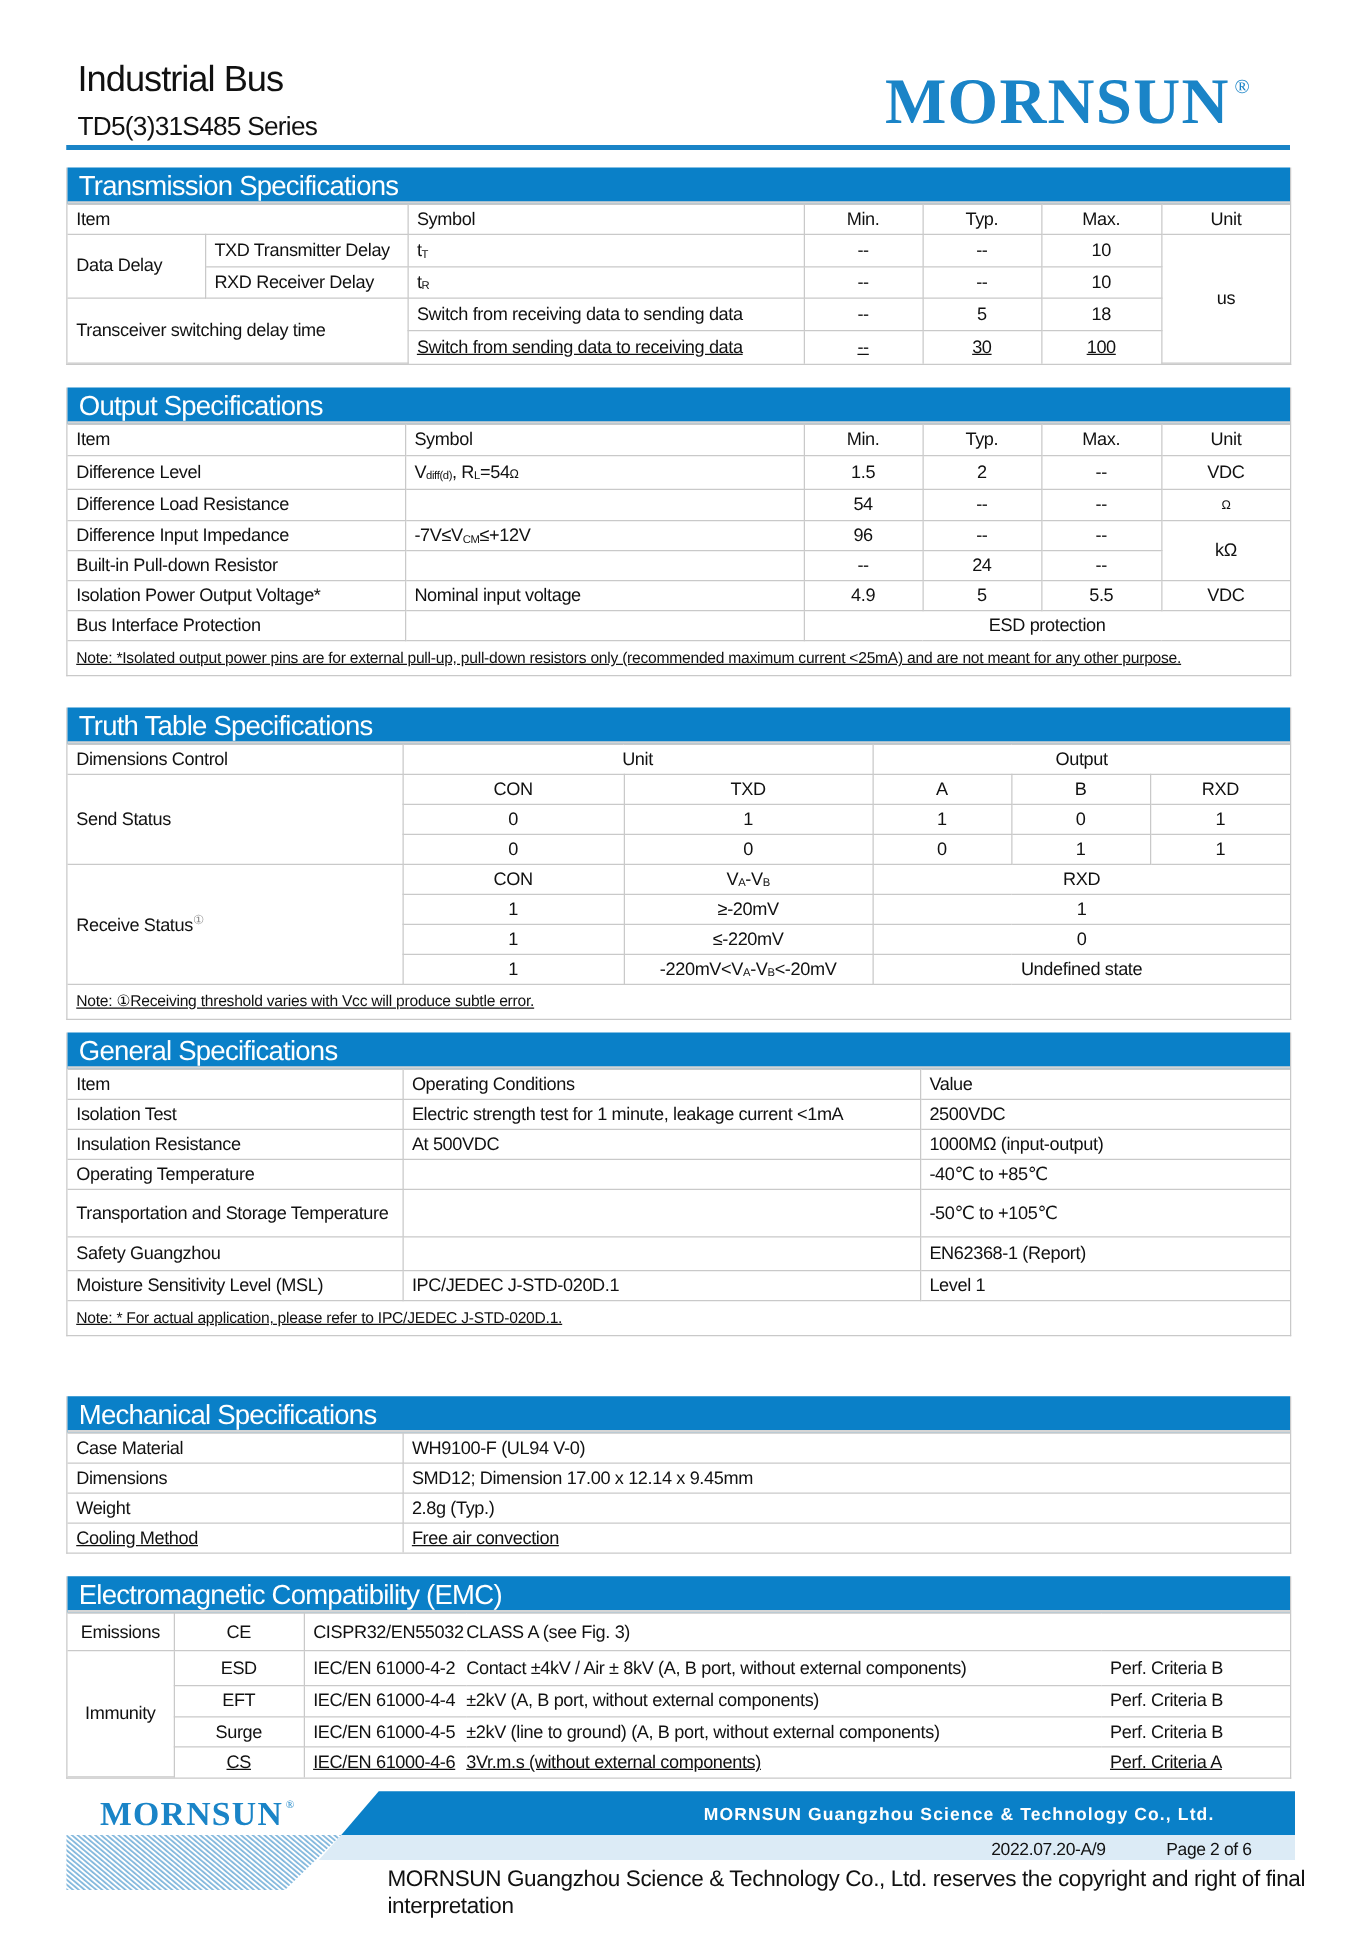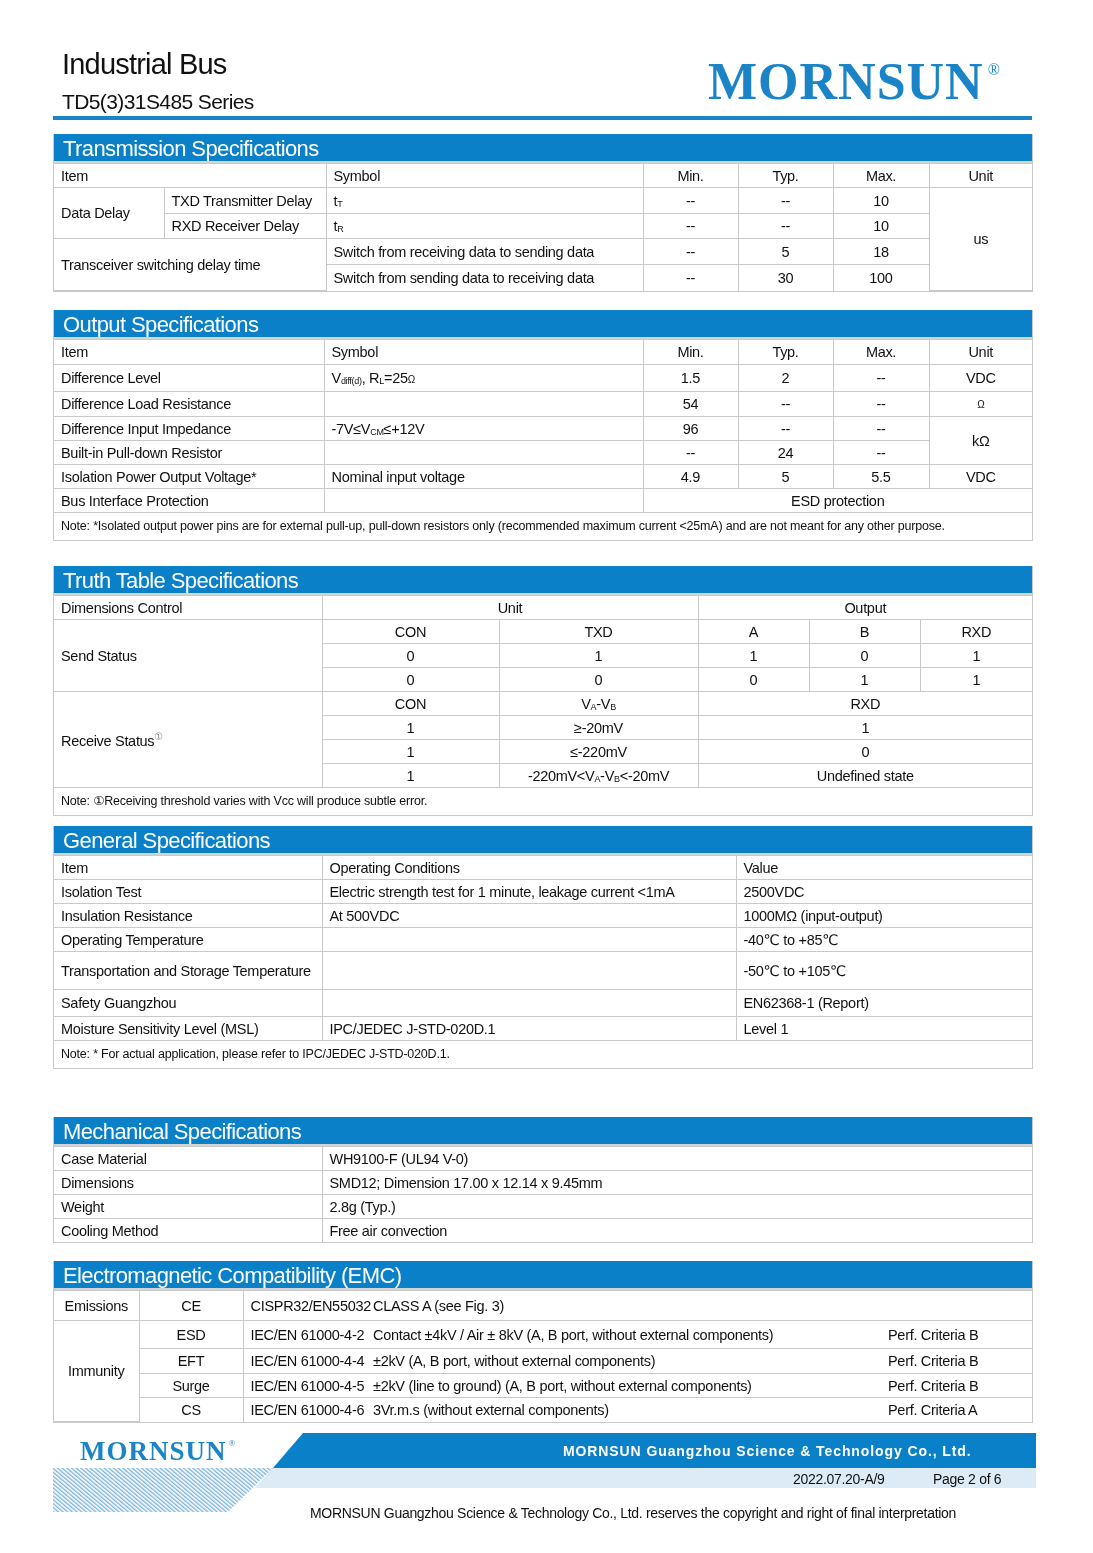--- a/index.html
+++ b/index.html
@@ -10,34 +10,34 @@
   .logo { position: absolute; left: 708px; top: 52px; font-family: "Liberation Serif", "DejaVu Serif", serif; font-weight: bold; font-size: 52px; color: #1a84c7; letter-spacing: 1px; }
   .logo sup { font-size: 16px; font-weight: normal; position: relative; top: -6px; margin-left: 4px; }
   .hdr-rule { position: absolute; left: 53px; top: 116px; width: 979px; height: 4px; background: #1a84c7; }
 
   .section { position: absolute; left: 53px; width: 978px; border: 1px solid #c9c9c9; border-top: none; }
   .section .sec-title { background: #0a80c8; color: #fff; font-size: 22px; height: 27px; line-height: 29px; padding-left: 9px; letter-spacing: -0.6px; border-bottom: 2px solid #d5d5d5; }
   table { border-collapse: collapse; width: 100%; table-layout: fixed; font-size: 14.5px; letter-spacing: -0.3px; }
   td { border: 1px solid #c9c9c9; padding: 0 7px; white-space: nowrap; height: 23px; }
   tr td:first-child { border-left: none; }
   tr td:last-child { border-right: none; }
-  tr:last-child td { border-bottom: none; }
+  tr:last-child td { border-bottom: none; text-decoration: underline; }
   td.c { text-align: center; }
   td.wrap { white-space: normal; line-height: 18px; }
   .note { font-size: 12.5px; letter-spacing: -0.2px; line-height: 17px; padding: 2px 7px; white-space: normal; }
   sub.s { font-size: 9px; vertical-align: baseline; position: relative; top: 1px; }
   .small { font-size: 10px; }
 
   .footer-logo { position: absolute; left: 80px; top: 1436px; font-family: "Liberation Serif", "DejaVu Serif", serif; font-weight: bold; font-size: 27px; color: #1a84c7; letter-spacing: 1px; }
   .footer-logo sup { font-size: 9px; font-weight: normal; position: relative; top: -4px; margin-left: 2px; }
   .footer-svg { position: absolute; left: 53px; top: 1430px; }
   .footer-company { position: absolute; left: 563px; top: 1443px; font-size: 14px; font-weight: bold; color: #fff; letter-spacing: 0.9px; }
   .footer-date { position: absolute; left: 793px; top: 1471px; font-size: 14px; letter-spacing: -0.3px; }
   .footer-page { position: absolute; left: 933px; top: 1471px; font-size: 14px; letter-spacing: -0.3px; }
-  .footer-copy { position: absolute; left: 310px; top: 1493px; font-size: 14px; letter-spacing: -0.3px; margin-top: 12px; }
+  .footer-copy { position: absolute; left: 310px; top: 1493px; font-size: 18px; letter-spacing: -0.3px; }
 </style>
 </head>
 <body>
 
 <div class="page">
 
   <div class="hdr-title">Industrial Bus</div>
   <div class="hdr-series">TD5(3)31S485 Series</div>
   <div class="logo"><span>MORNSUN</span><sup>®</sup></div>
   <div class="hdr-rule"></div>
@@ -111,21 +111,21 @@
           <tr style="height:25px">
         <td>Item</td>
         <td>Symbol</td>
         <td class="c">Min.</td>
         <td class="c">Typ.</td>
         <td class="c">Max.</td>
         <td class="c">Unit</td>
       </tr>
       <tr style="height:27px">
         <td>Difference Level</td>
-        <td><span>V</span><sub class="s">diff(d)</sub><span>, R</span><sub class="s">L</sub><span>=25</span><span class="small">Ω</span></td>
+        <td><span>V</span><sub class="s">diff(d)</sub><span>, R</span><sub class="s">L</sub><span>=54</span><span class="small">Ω</span></td>
         <td class="c">1.5</td>
         <td class="c">2</td>
         <td class="c">--</td>
         <td class="c">VDC</td>
       </tr>
       <tr style="height:25px">
         <td>Difference Load Resistance</td>
         <td></td>
         <td class="c">54</td>
         <td class="c">--</td>

